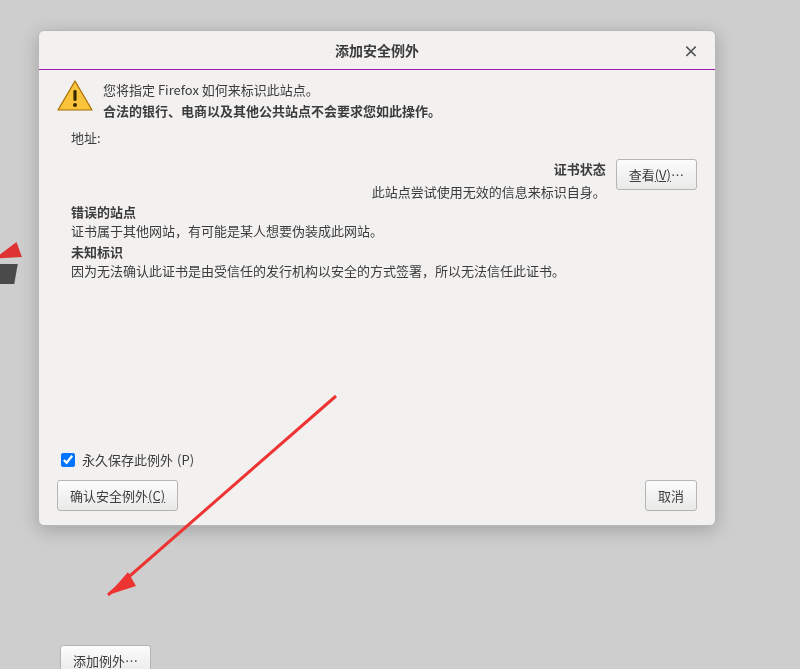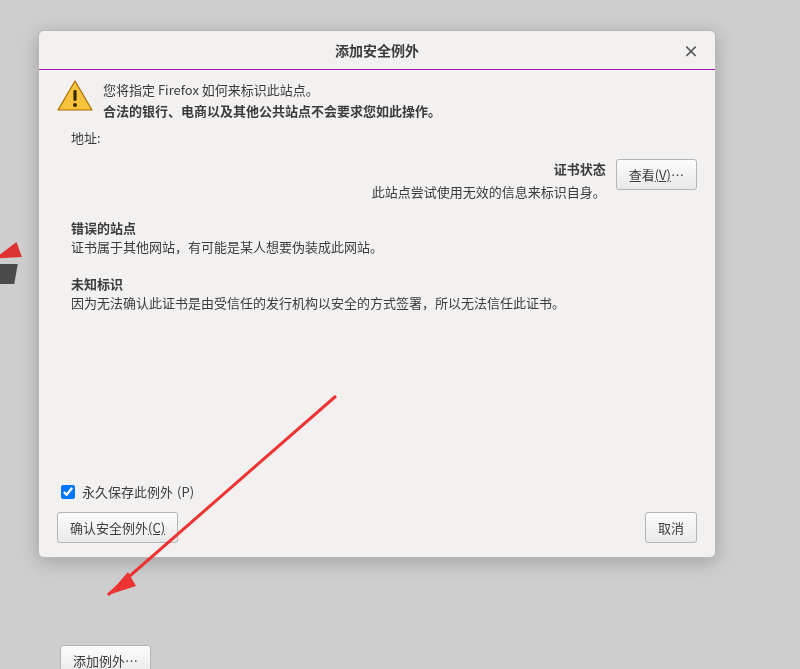--- a/index.html
+++ b/index.html
@@ -146,21 +146,20 @@
   .status-label { font-weight: bold; }
   .status-desc {
     padding-left: 14px;
     margin-top: 4px;
     line-height: 1.6;
   }
 
   .sub-heading {
     font-weight: bold;
     padding-left: 14px;
-    margin-top: 16px;
   }
   .sub-desc {
     padding-left: 14px;
     line-height: 1.6;
   }
 
   .spacer { height: 160px; position: relative; }
 
   .check-row {
     display: flex;

